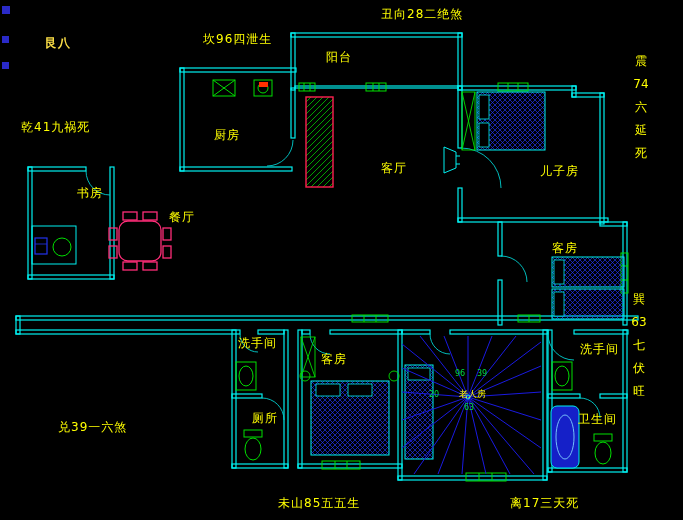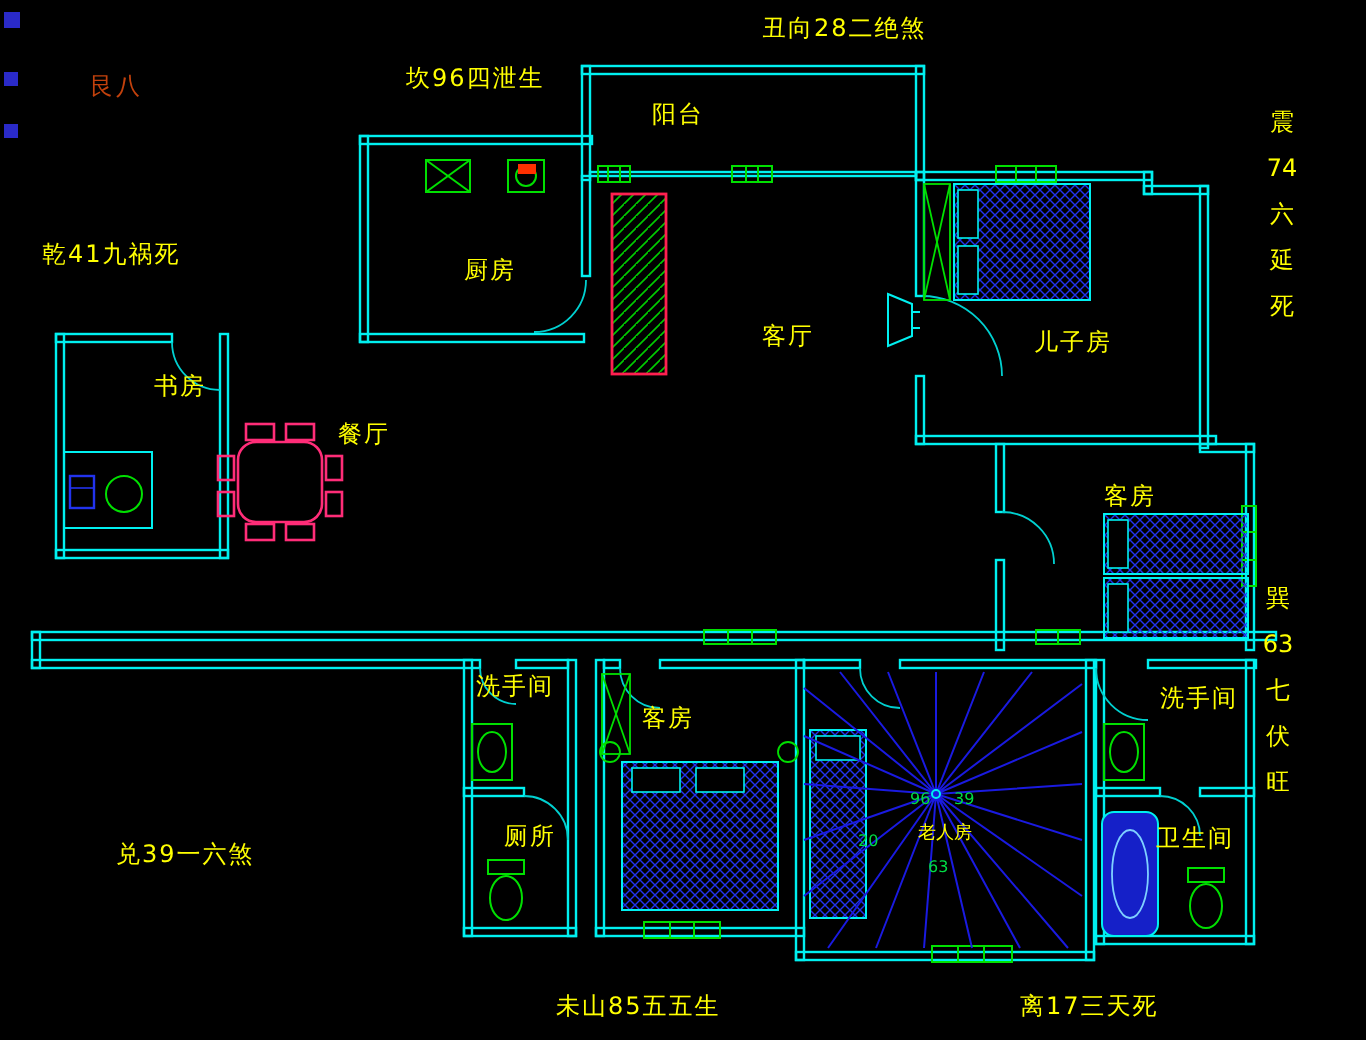--- a/index.html
+++ b/index.html
@@ -1,24 +1,24 @@
 <!DOCTYPE html>
 <html><head>
 <meta charset="utf-8">
 <style>
   html,body{margin:0;padding:0;background:#000;}
   .canvas{position:relative;width:683px;height:520px;background:#000;overflow:hidden;
           font-family:"DejaVu Sans",sans-serif;}
   .canvas svg{position:absolute;left:0;top:0;}
   .lbl{position:absolute;color:#ffff00;font-size:12px;letter-spacing:1px;
        white-space:pre-line;line-height:1.15;font-family:"DejaVu Sans",sans-serif;}
-  .lbl.small{font-size:9px;letter-spacing:0;margin-top:23px;}
-  .lbl.blue{color:#c2410c;font-weight:normal;}
+  .lbl.small{font-size:9px;letter-spacing:0;}
+  .lbl.blue{color:#fde047;font-weight:bold;}
   .lbl.vert{width:18px;line-height:23px;text-align:center;letter-spacing:0;}
-  .lbl.num{color:#00dd44;font-size:8px;letter-spacing:0;margin-top:26px;}
+  .lbl.num{color:#00dd44;font-size:8px;letter-spacing:0;}
 </style>
 </head>
 <body>
 
 <div class="canvas">
 
 <svg width="683" height="520" viewBox="0 0 683 520">
   <defs>
     <pattern id="bluehatch" width="5" height="5" patternUnits="userSpaceOnUse">
       <path d="M0 0L5 5M5 0L0 5" stroke="#2233ee" stroke-width="0.7"></path>
@@ -249,23 +249,23 @@
     <rect x="2" y="36" width="7" height="7"></rect>
     <rect x="2" y="62" width="7" height="7"></rect>
   </g>
 </svg>
 
 <div class="lbl" style="left:381px;top:8px">丑向28二绝煞</div>
 <div class="lbl" style="left:203px;top:33px">坎96四泄生</div>
 <div class="lbl blue" style="left:45px;top:37px">艮八</div>
 <div class="lbl" style="left:326px;top:51px">阳台</div>
 <div class="lbl" style="left:21px;top:121px">乾41九祸死</div>
-<div class="lbl" style="left:232px;top:129px">厨房</div>
+<div class="lbl" style="left:214px;top:129px">厨房</div>
 <div class="lbl" style="left:381px;top:162px">客厅</div>
-<div class="lbl" style="left:517px;top:165px">儿子房</div>
+<div class="lbl" style="left:540px;top:165px">儿子房</div>
 <div class="lbl" style="left:77px;top:187px">书房</div>
 <div class="lbl" style="left:169px;top:211px">餐厅</div>
 <div class="lbl" style="left:552px;top:242px">客房</div>
 <div class="lbl" style="left:238px;top:337px">洗手间</div>
 <div class="lbl" style="left:321px;top:353px">客房</div>
 <div class="lbl" style="left:580px;top:343px">洗手间</div>
 <div class="lbl small" style="left:459px;top:389px">老人房</div>
 <div class="lbl" style="left:58px;top:421px">兑39一六煞</div>
 <div class="lbl" style="left:252px;top:412px">厕所</div>
 <div class="lbl" style="left:578px;top:413px">卫生间</div>

